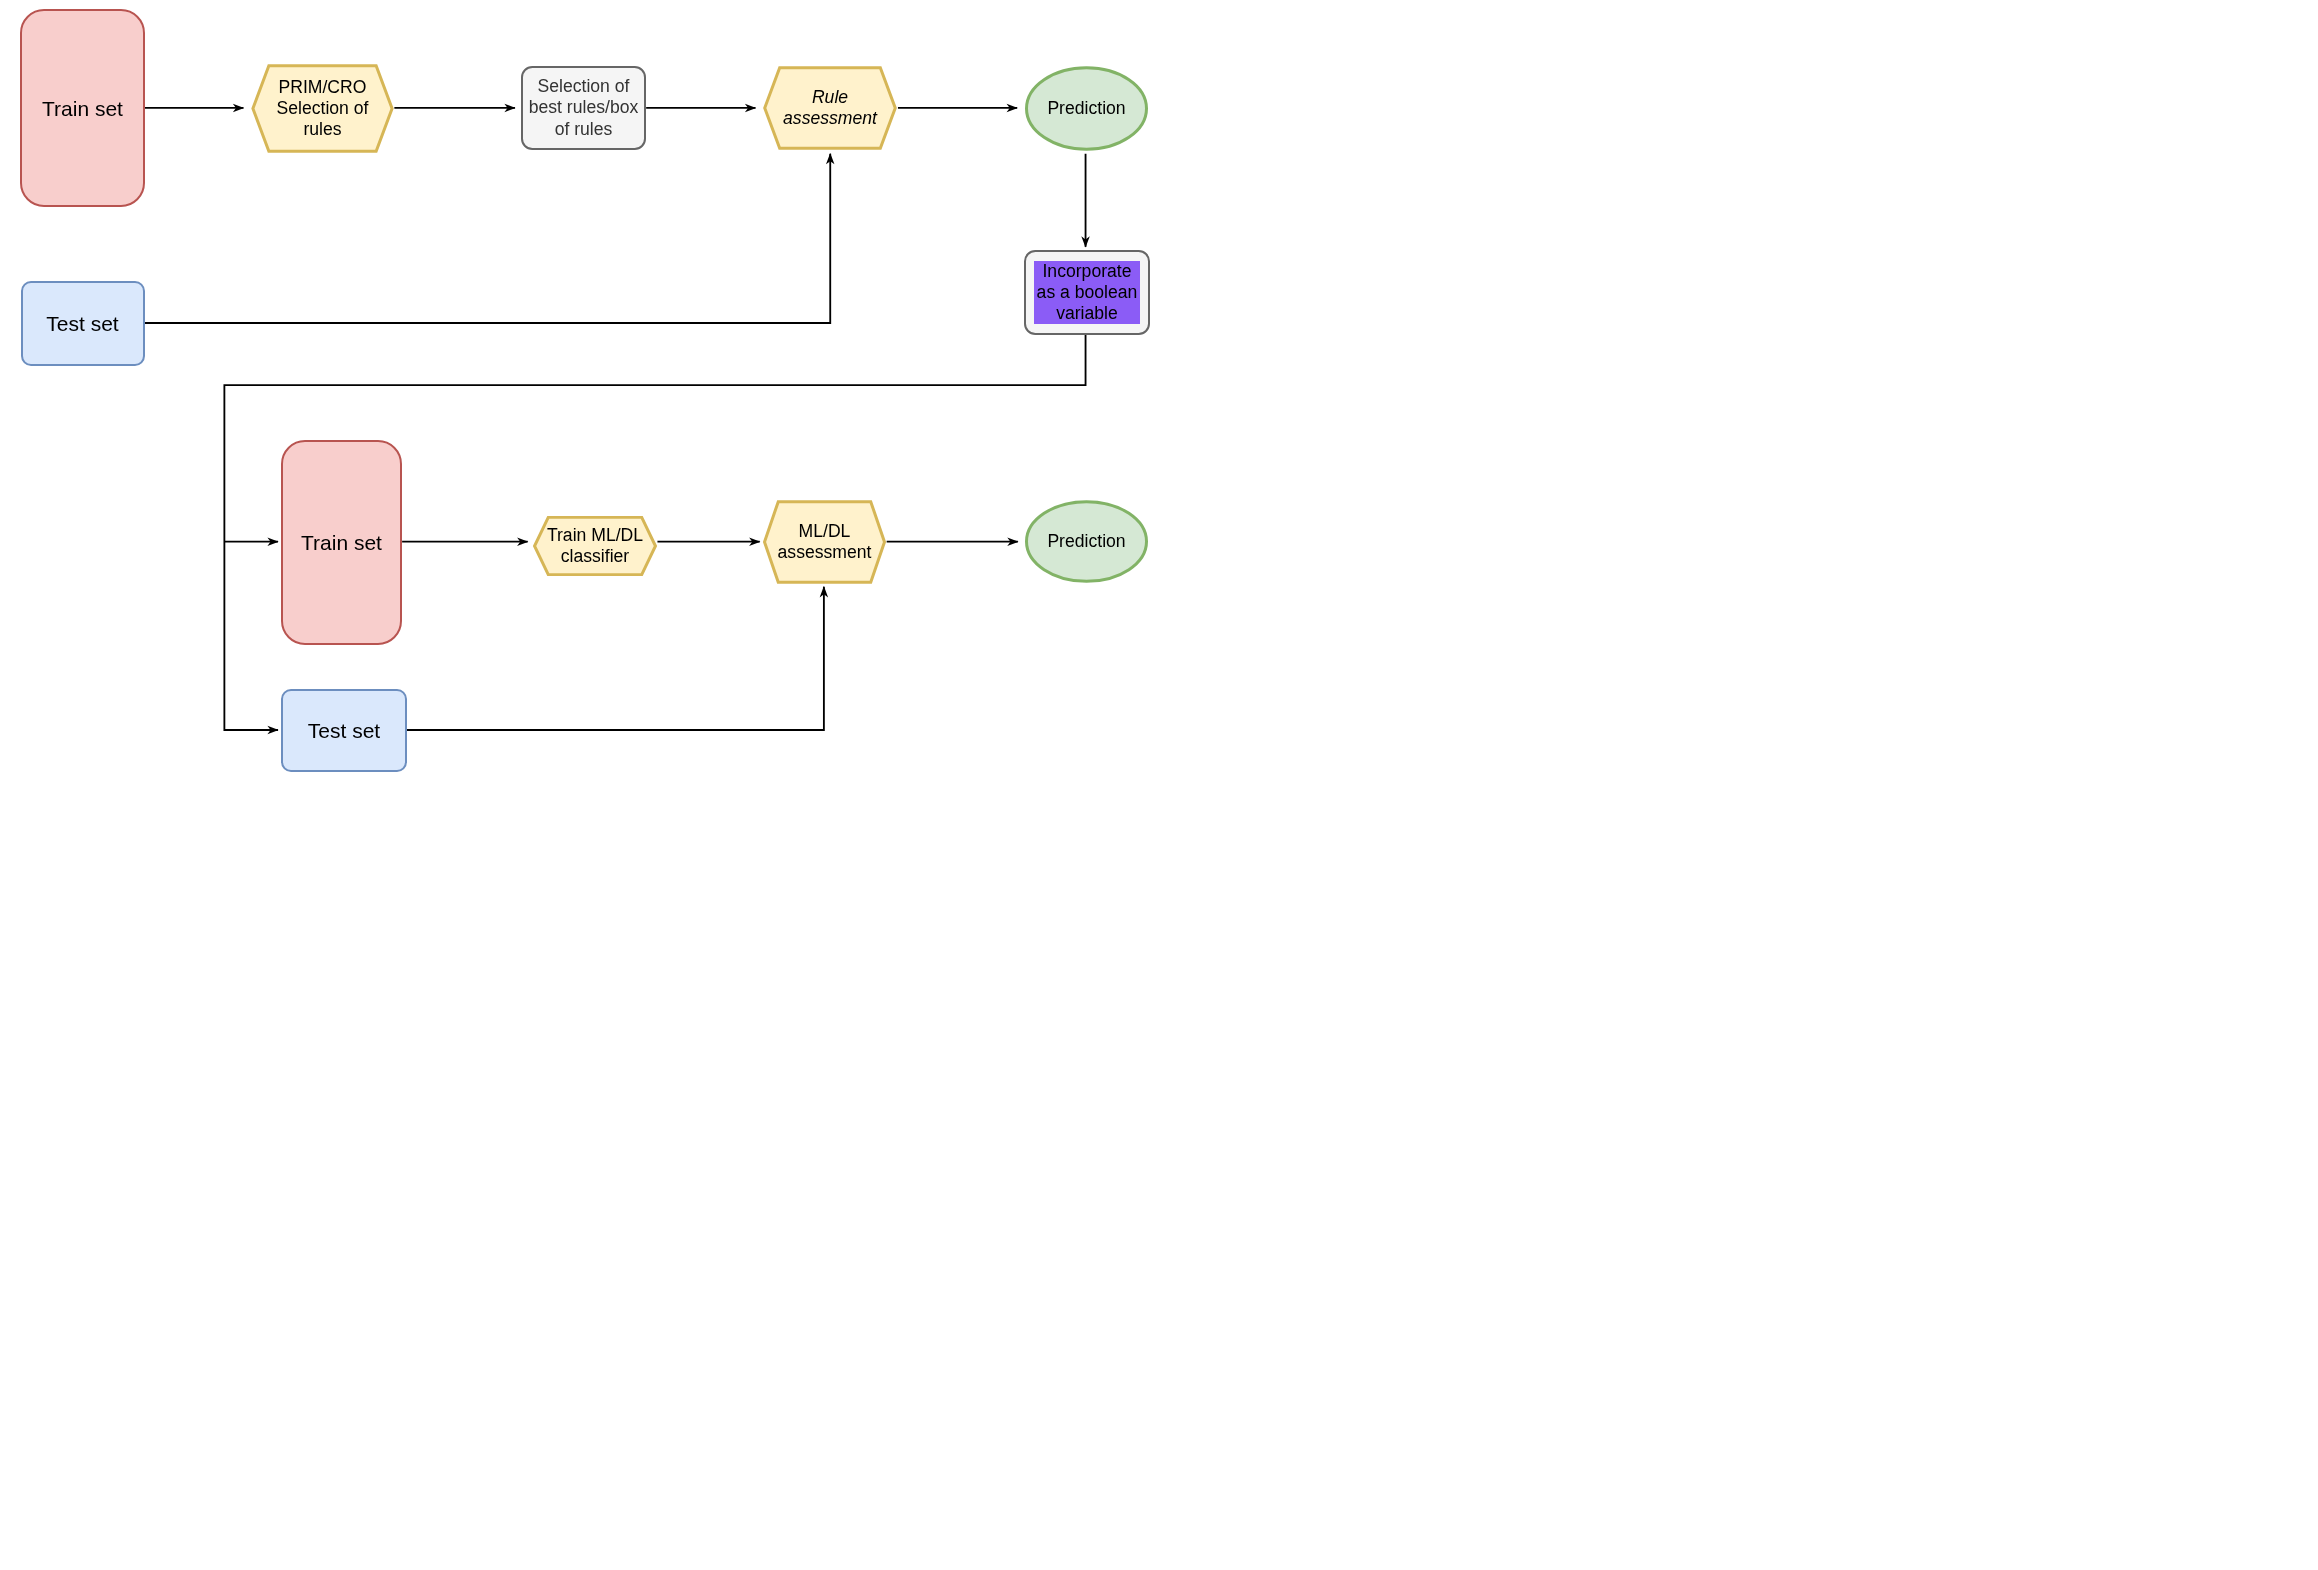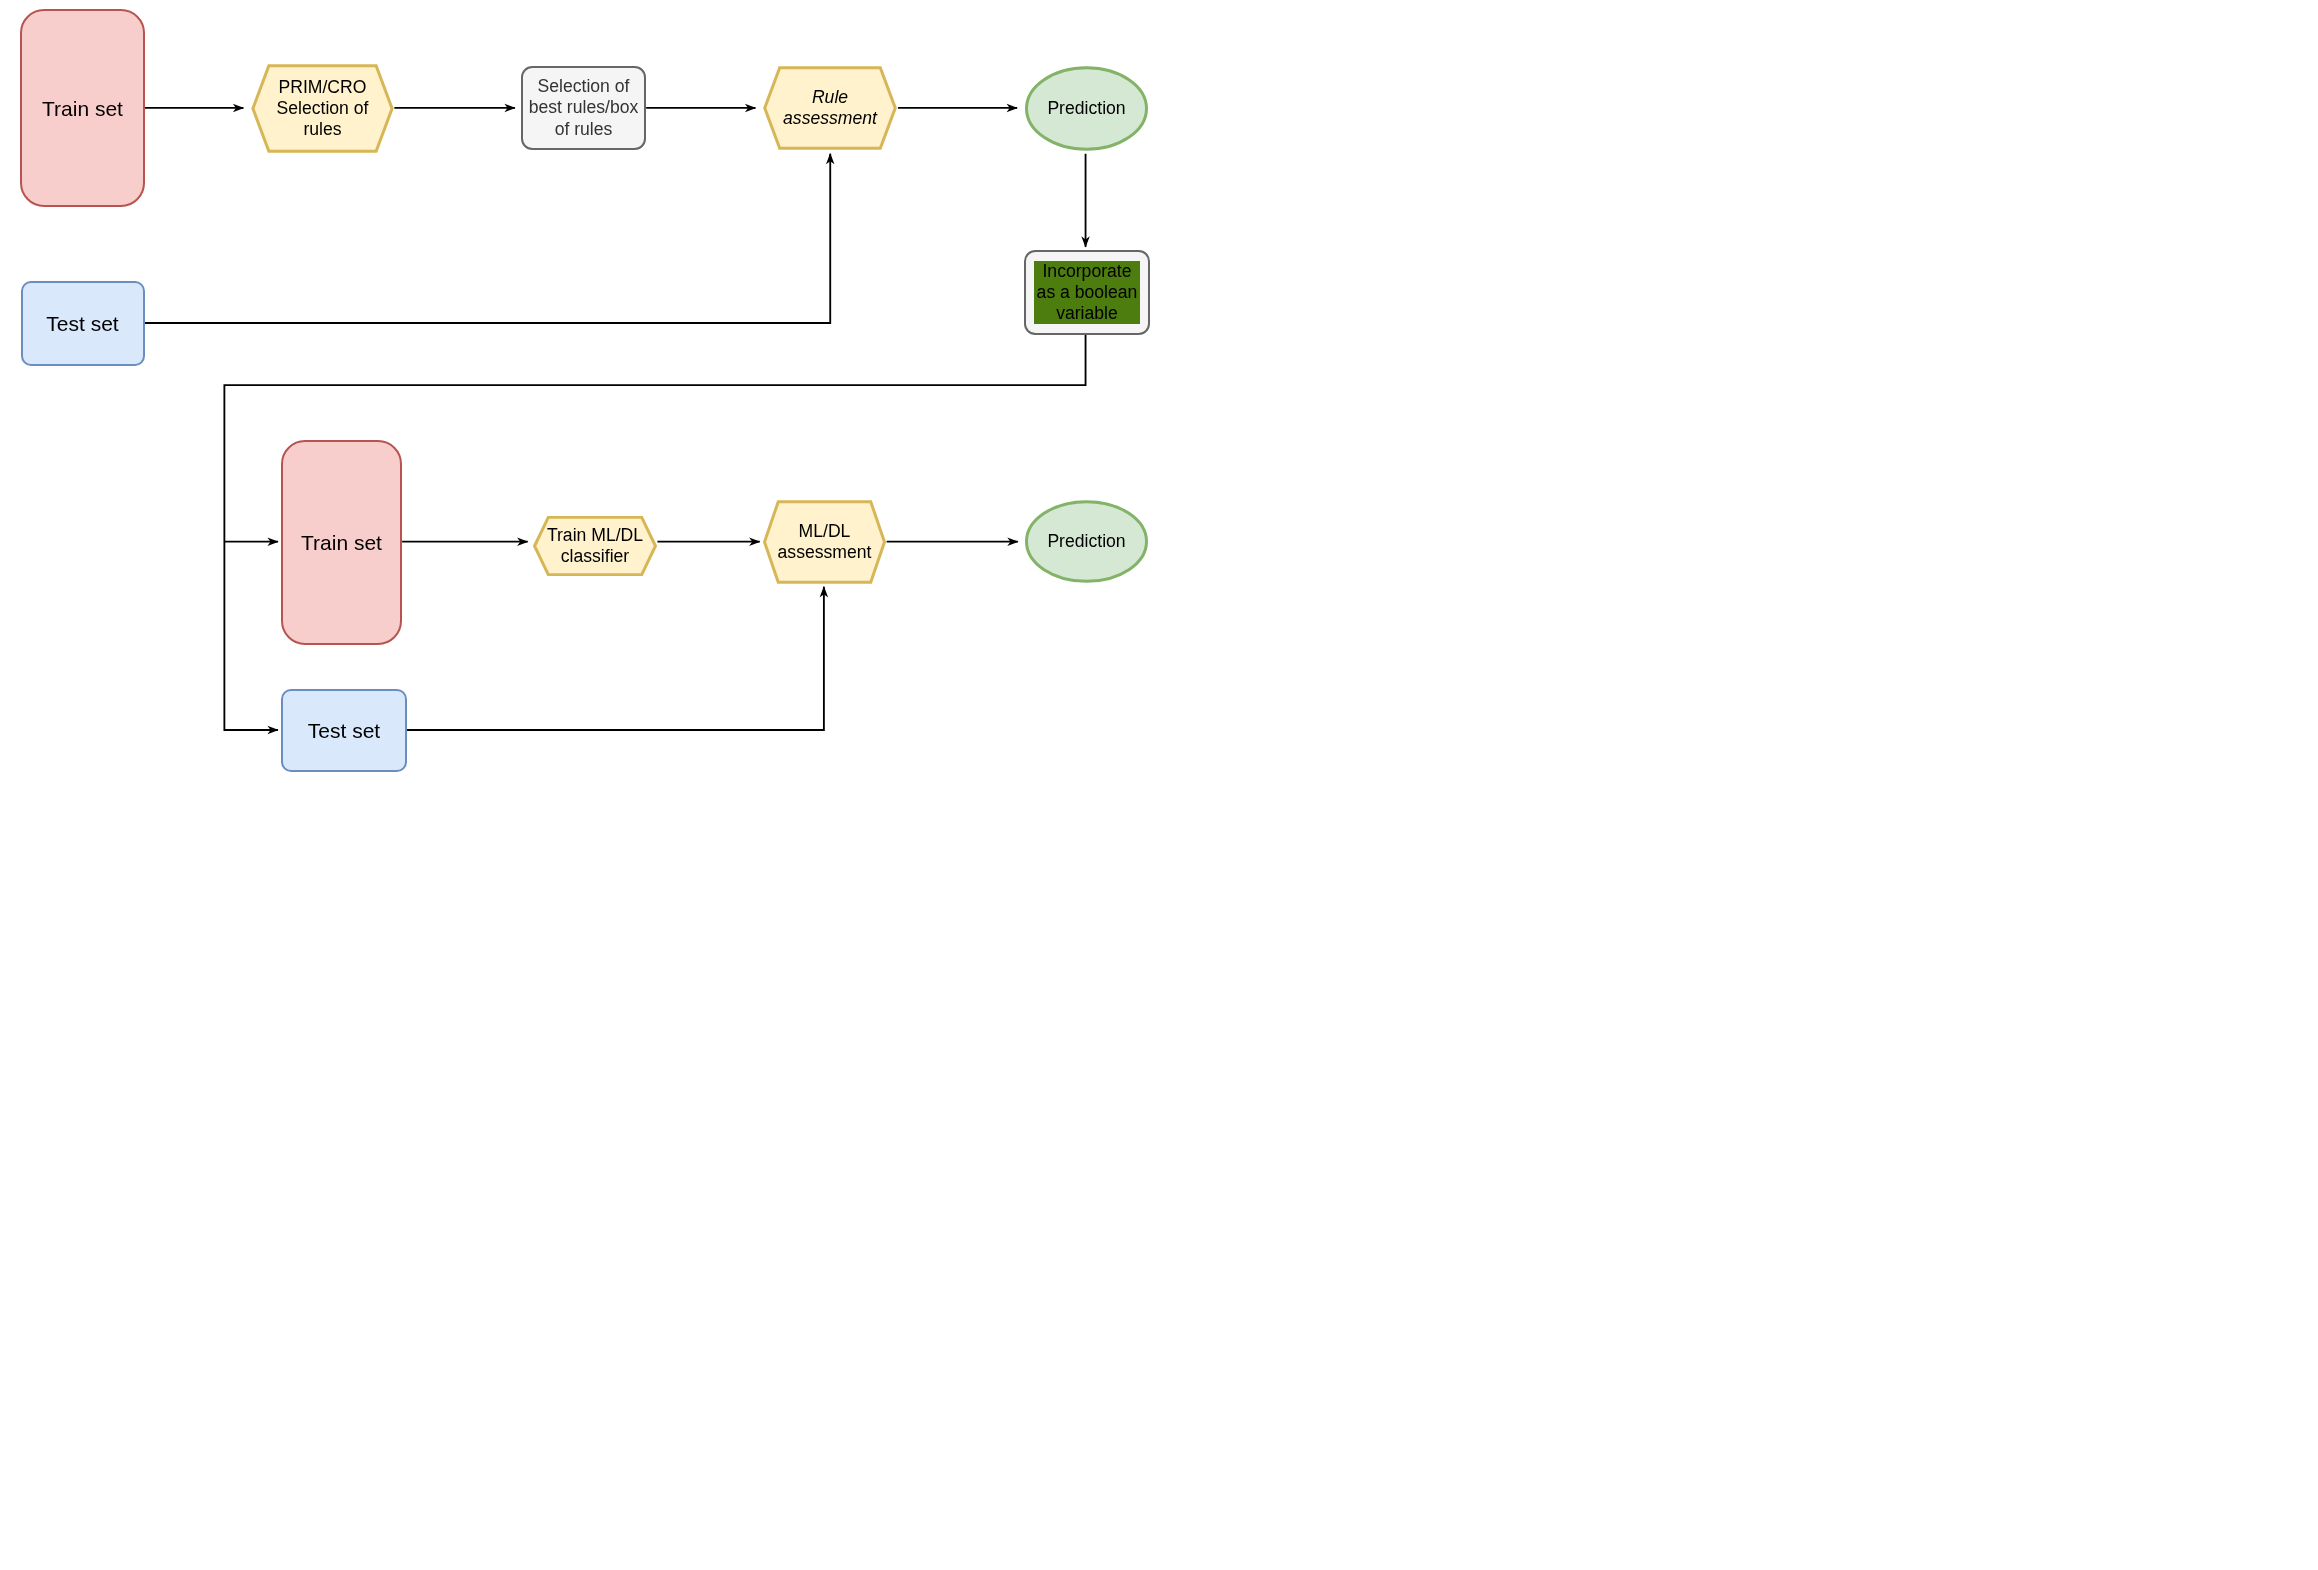--- a/index.html
+++ b/index.html
@@ -25,21 +25,21 @@
   .rect{border-style:solid;border-width:2.1px;}
   .red{background:var(--red_fill);border-color:var(--red_stroke);}
   .blue{background:var(--blue_fill);border-color:var(--blue_stroke);}
   .graybox{background:var(--gray_fill);border-color:var(--gray_stroke);}
   .r-lg{border-radius:24px;}
   .r-md{border-radius:11.3px;}
   .r-sm{border-radius:10px;justify-content:center;}
   .gray-text{color:#333333;}
   .hex-poly{fill:var(--yellow_fill);stroke:var(--yellow_stroke);stroke-width:3;vector-effect:non-scaling-stroke;}
   .ellipse-shape{fill:var(--green_fill);stroke:var(--green_stroke);stroke-width:3;vector-effect:non-scaling-stroke;}
-  .bg-white{background:#4d7c0f;padding:0 2.8px;box-decoration-break:clone;-webkit-box-decoration-break:clone;}
+  .bg-white{background:#8b5cf6;padding:0 2.8px;box-decoration-break:clone;-webkit-box-decoration-break:clone;}
   #edges{position:absolute;left:0;top:0;width:1159px;height:785px;}
   .edge{stroke:var(--arrow);stroke-width:2.6;fill:none;}
 </style>
 </head>
 <body>
 
 <div id="canvas">
 
   <svg id="edges" viewBox="0 0 1643 1113" width="1159" height="785">
     <defs>

